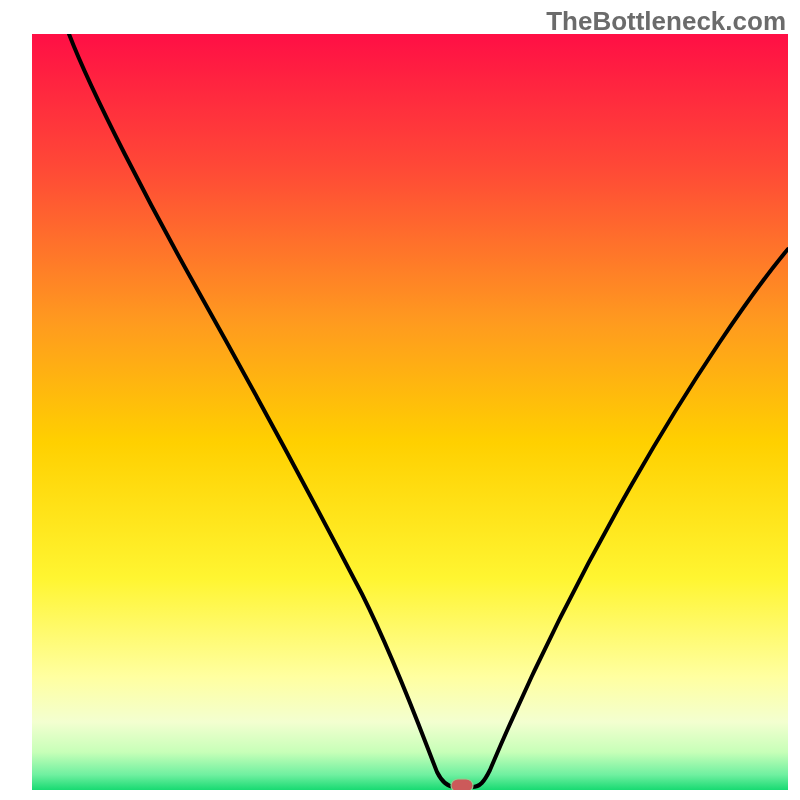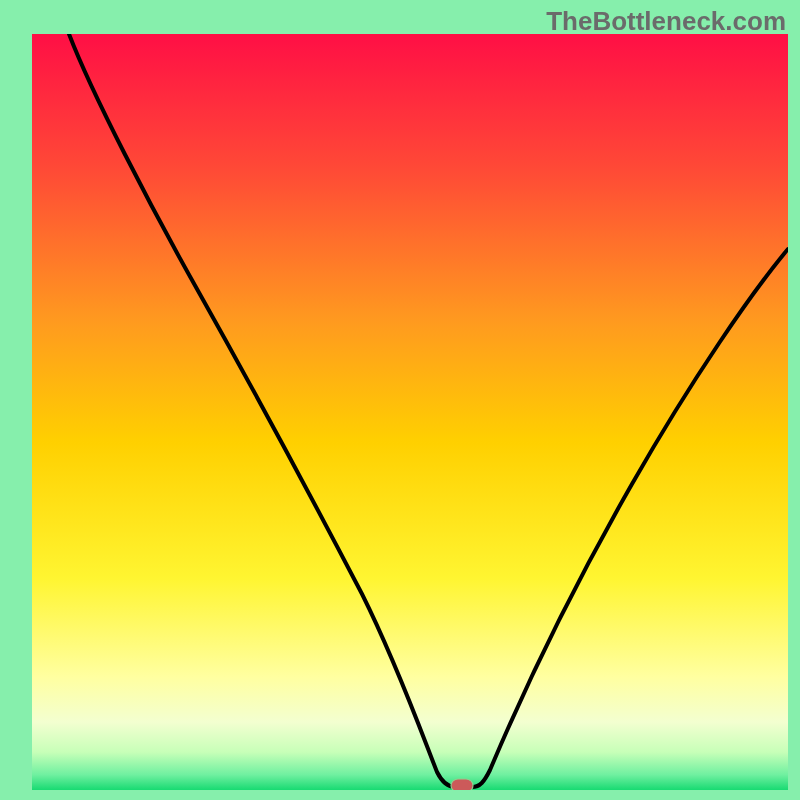--- a/index.html
+++ b/index.html
@@ -9,21 +9,21 @@
     height: 800px;
     background: #000;
     overflow: hidden;
   }
   .frame {
     position: absolute;
     left: 0;
     top: 0;
     width: 800px;
     height: 800px;
-    background: #86efac;
+    background: #ffffff;
   }
   .plot {
     position: absolute;
     left: 32px;
     top: 34px;
     width: 756px;
     height: 756px;
     overflow: hidden;
   }
   .watermark {

